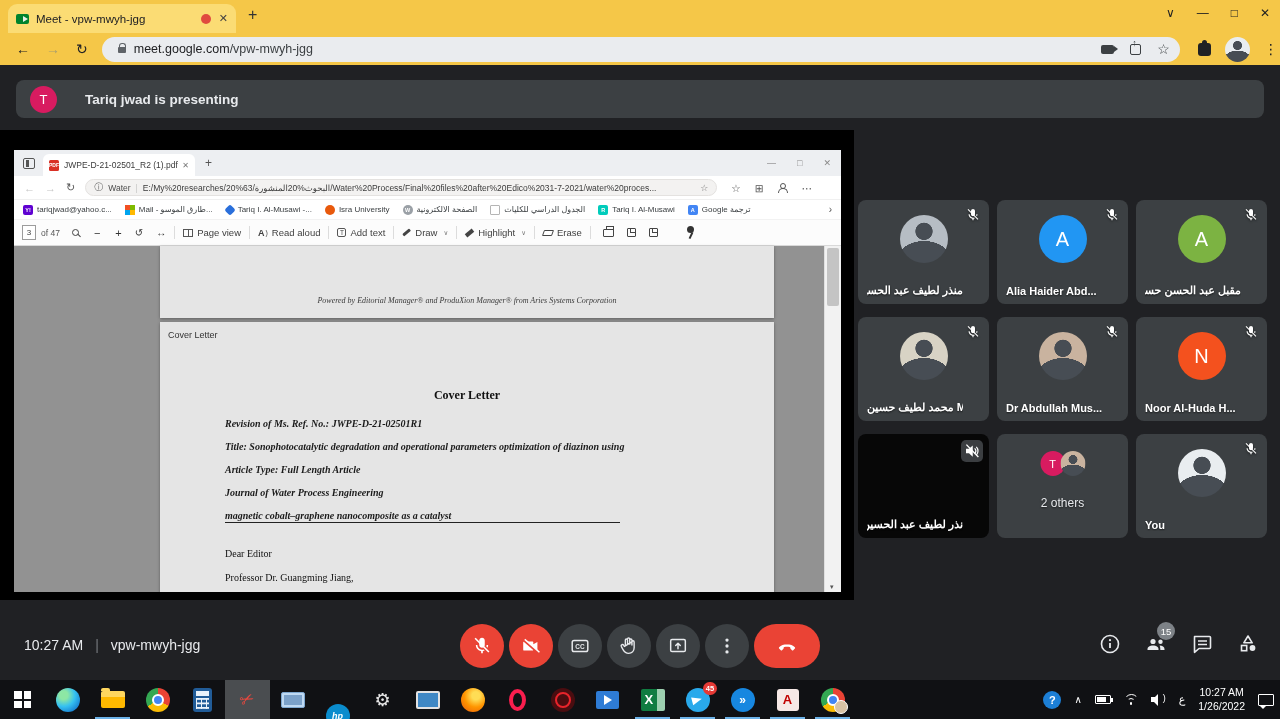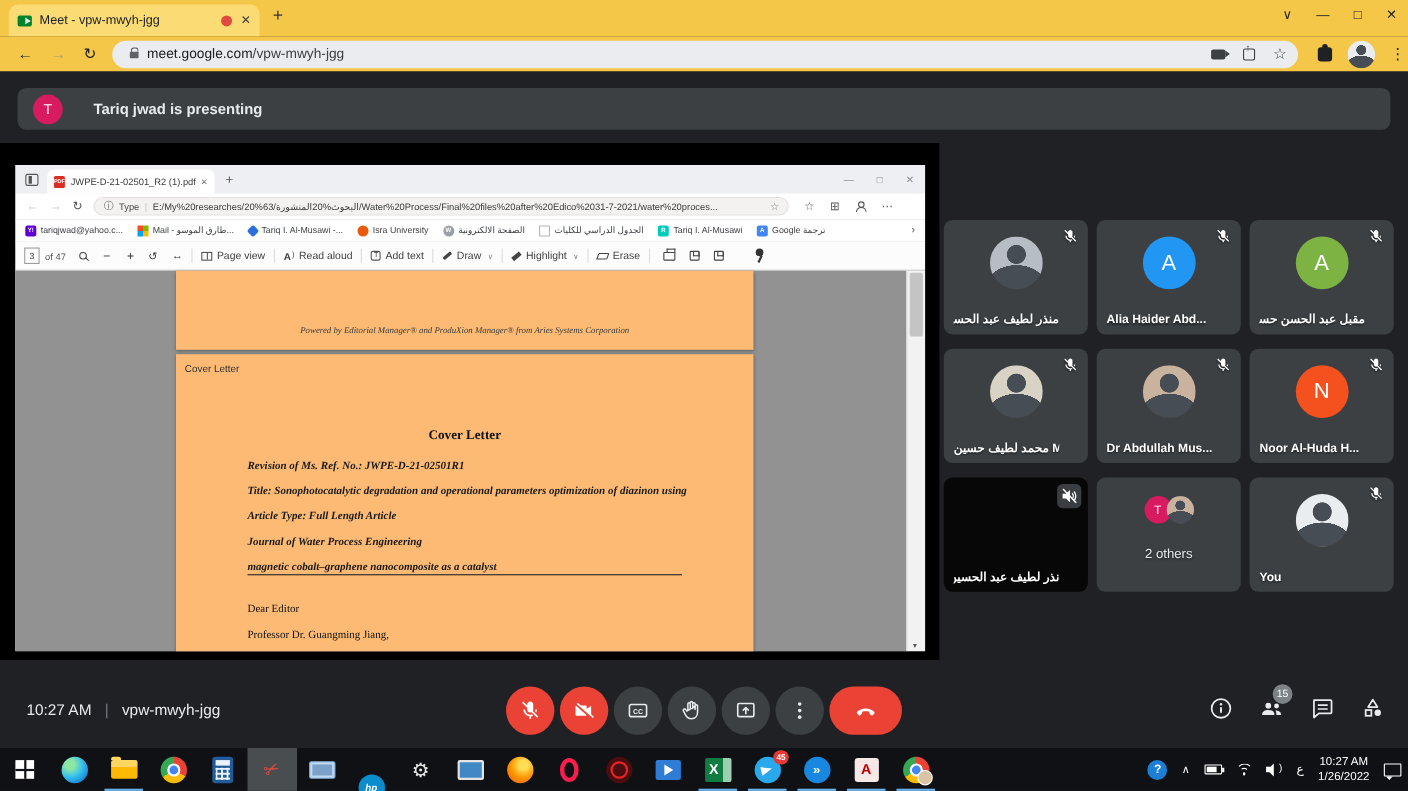--- a/index.html
+++ b/index.html
@@ -63,21 +63,21 @@
 
   
   .edge { position:absolute; left:14px; top:20px; width:827px; height:442px; background:#fff; overflow:hidden; }
   .e-titlebar { height:26px; background:#EDEFF2; display:flex; align-items:center; position:relative; }
   .vt-ico { width:12px; height:11px; border:1.3px solid #555; border-radius:2px; margin-left:9px; position:relative; }
   .vt-ico::before { content:""; position:absolute; left:2px; top:1px; bottom:1px; width:2.5px; background:#555; }
   .e-tab { margin-left:8px; width:152px; height:22px; margin-top:4px; background:#fff; border-radius:6px 6px 0 0;
            display:flex; align-items:center; padding:0 6px; }
   .pdf-ico { width:10px; height:11px; background:#D93025; border-radius:1.5px; color:#fff; font-size:5px;
            display:flex; align-items:center; justify-content:center; font-weight:bold; flex:0 0 auto; }
-  .e-tab-title { font-size:8.5px; color:#3B3B3B; margin-left:5px; flex:1; white-space:nowrap; overflow:hidden;text-align:center; }
+  .e-tab-title { font-size:8.5px; color:#3B3B3B; margin-left:5px; flex:1; white-space:nowrap; overflow:hidden; }
   .e-tab-x { font-size:8px; color:#777; margin-left:4px; }
   .e-plus { font-size:12px; color:#555; margin-left:10px; }
   .e-ctl { position:absolute; right:10px; top:0; height:26px; display:flex; gap:21px; align-items:center;
            font-size:9px; color:#8A8A8A; }
   .e-addrbar { height:24px; background:#fff; display:flex; align-items:center; border-bottom:1px solid #F0F0F0; }
   .e-nav { font-size:11px; color:#C4C4C4; margin-left:10px; }
   .e-nav.on { color:#555; }
   .e-pill { margin-left:10px; width:632px; height:17px; background:#F3F2F1; border:1px solid #E4E2E0;
             border-radius:9px; display:flex; align-items:center; padding:0 8px; font-size:8.5px; color:#4A4A4A; }
   .e-info { font-size:9px; color:#666; margin-right:5px; }
@@ -125,21 +125,21 @@
   .ddv { font-size:6.5px; color:#777; margin-left:2px; }
   .prn { width:11px; height:8px; border:1px solid #444; border-radius:1px; position:relative; margin-left:4px; }
   .prn::before { content:""; position:absolute; top:-3.5px; left:2px; width:6px; height:3px; border:1px solid #444; border-bottom:none; }
   .sv { width:9px; height:9px; border:1px solid #444; border-radius:1px; position:relative; margin-left:13px; }
   .sv::before { content:""; position:absolute; top:0; left:2px; width:4px; height:3px; border:1px solid #444; border-top:none; }
   .pin-ico { position:relative; width:12px; height:13px; margin-left:26px; }
   .pin-ico::before { content:""; position:absolute; top:0; left:3px; width:7px; height:7px; border-radius:50%; background:#333; }
   .pin-ico::after { content:""; position:absolute; top:6px; left:6px; width:2px; height:7px; background:#333; transform:rotate(25deg); }
 
   .e-content { position:absolute; top:96px; left:0; right:0; bottom:0; background:#929292; }
-  .page { position:absolute; left:146px; width:525px; background:#fdba74; box-shadow:0 1px 3px rgba(0,0,0,.35); }
+  .page { position:absolute; left:146px; width:614px; background:#e5e5e5; box-shadow:0 1px 3px rgba(0,0,0,.35); }
   .p1 { top:0; height:72px; }
   .p1-footer { position:absolute; bottom:13px; left:0; right:0; text-align:center;
                font-family:"Liberation Serif", serif; font-style:italic; font-size:8px; color:#3A3A3A; }
   .p2 { top:76px; height:400px; }
   .p2-corner { position:absolute; top:8px; left:8px; font-size:9px; color:#333; }
   .p2-head { position:absolute; top:66px; left:0; right:0; text-align:center;
              font-family:"Liberation Serif", serif; font-weight:bold; font-size:12px; color:#111; }
   .p2-lines { position:absolute; top:90px; left:65px; right:10px; }
   .pl { font-family:"Liberation Serif", serif; font-weight:bold; font-style:italic;
         font-size:10px; line-height:23px; color:#1A1A1A; white-space:nowrap; }
@@ -327,21 +327,21 @@
             <span>✕</span>
           </div>
         </div>
 
         <div class="e-addrbar">
           <span class="e-nav">←</span>
           <span class="e-nav">→</span>
           <span class="e-nav on">↻</span>
           <div class="e-pill">
             <span class="e-info">ⓘ</span>
-            <span>Type</span>
+            <span>Water</span>
             <span class="e-sep">|</span>
             <span class="e-path">E:/My%20researches/20%63/البحوث%20المنشورة/Water%20Process/Final%20files%20after%20Edico%2031-7-2021/water%20proces...</span>
             <span class="e-pill-star">☆</span>
           </div>
           <span class="e-abar-ico">☆</span>
           <span class="e-abar-ico">⊞</span>
           <span class="person-ico"></span>
           <span class="e-abar-ico">⋯</span>
         </div>
 

